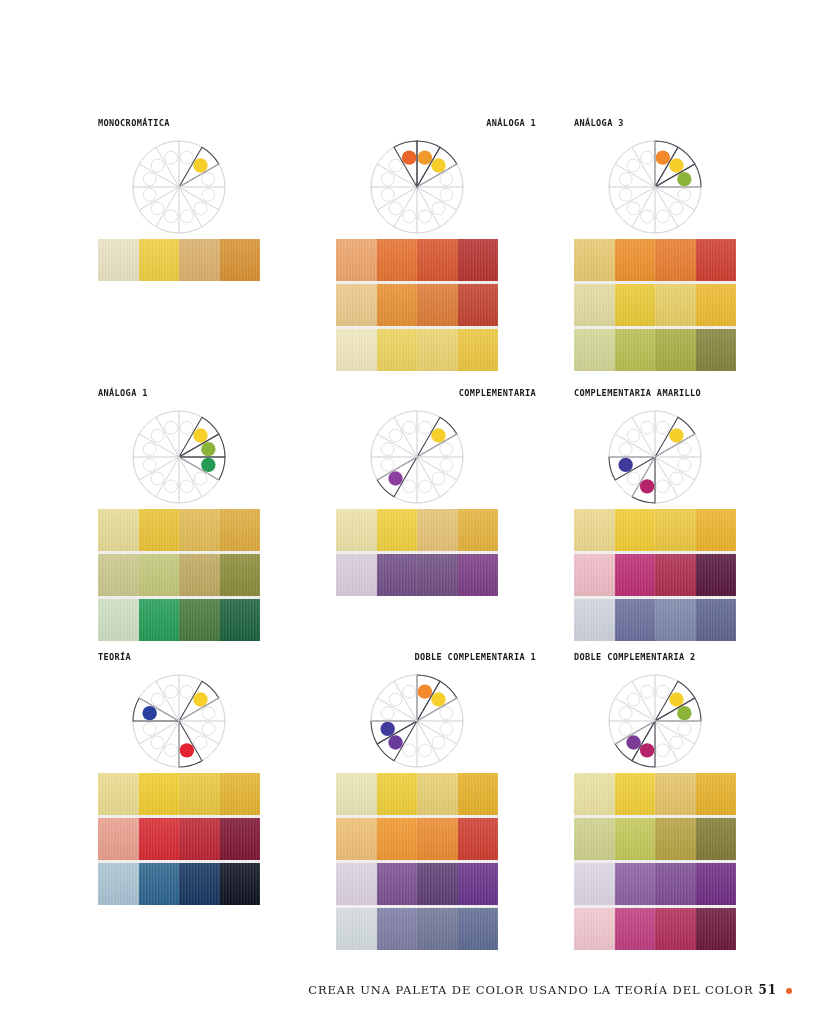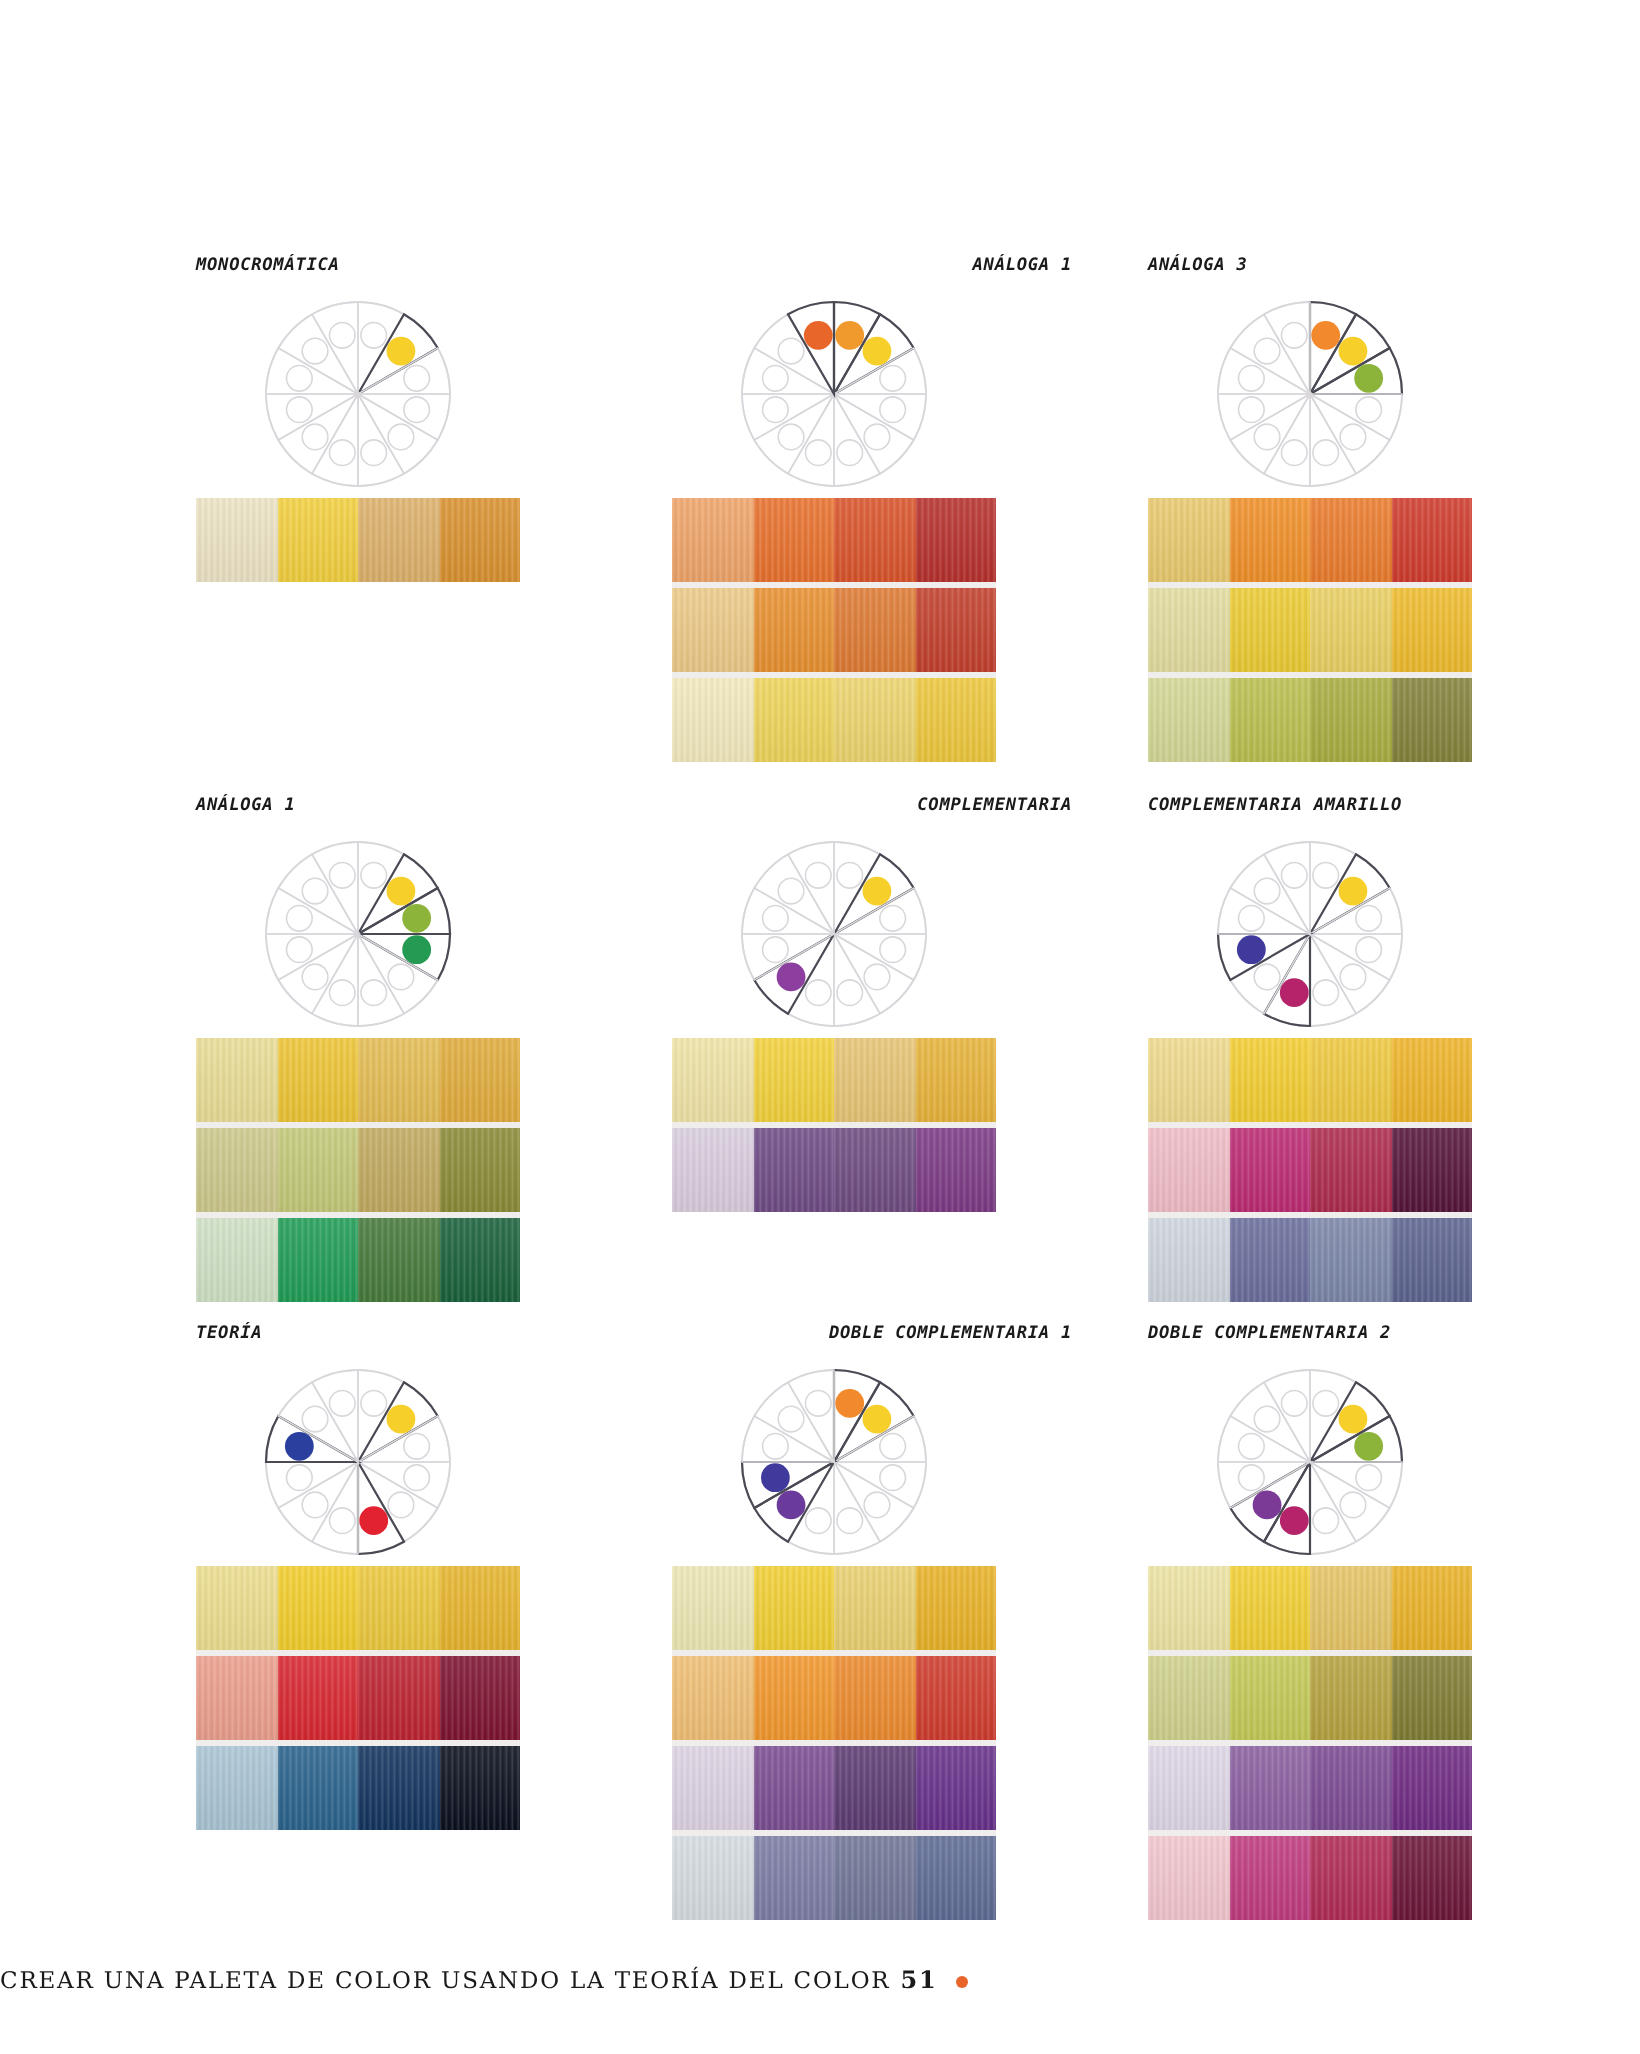--- a/index.html
+++ b/index.html
@@ -17,21 +17,21 @@
     text-align:center;
     font-family:"DejaVu Sans Mono", monospace;
     font-size:14.5px;font-weight:700;letter-spacing:0.6px;
     color:#161616;
   }
 
   .grid{
     position:absolute;top:118px;left:98px;width:660px;
   }
   .row{position:relative;width:660px;}
-  .cell{position:absolute;top:10px;width:200px;font-style:italic;}
+  .cell{position:absolute;top:0;width:200px;}
   .cell.c0{left:0;}
   .cell.c1{left:238px;text-align:right;}
   .cell.c2{left:476px;}
 
   .scheme-label{
     font-family:"DejaVu Sans Mono", monospace;
     font-size:8.6px;font-weight:700;letter-spacing:0.35px;
     color:#1a1a1a;
     white-space:nowrap;
     margin:0 0 6px 0;
@@ -75,20 +75,21 @@
   }
   .sw::before{
     content:"";
     position:absolute;inset:0;
     background:linear-gradient(180deg,rgba(255,255,255,0.10),rgba(0,0,0,0.045));
     pointer-events:none;
   }
 
   .footer{
     position:absolute;left:0;bottom:30px;width:820px;
+    text-align:right;
     padding-right:28px;
     box-sizing:border-box;
     font-family:"DejaVu Serif", serif;
     font-size:11.5px;letter-spacing:0.9px;
     color:#1a1a1a;
   }
   .footer .pg{font-weight:700;margin-left:5px;font-size:12px;}
   .footer .dot{
     display:inline-block;width:6px;height:6px;border-radius:50%;
     background:#e8642a;margin-left:9px;vertical-align:middle;

